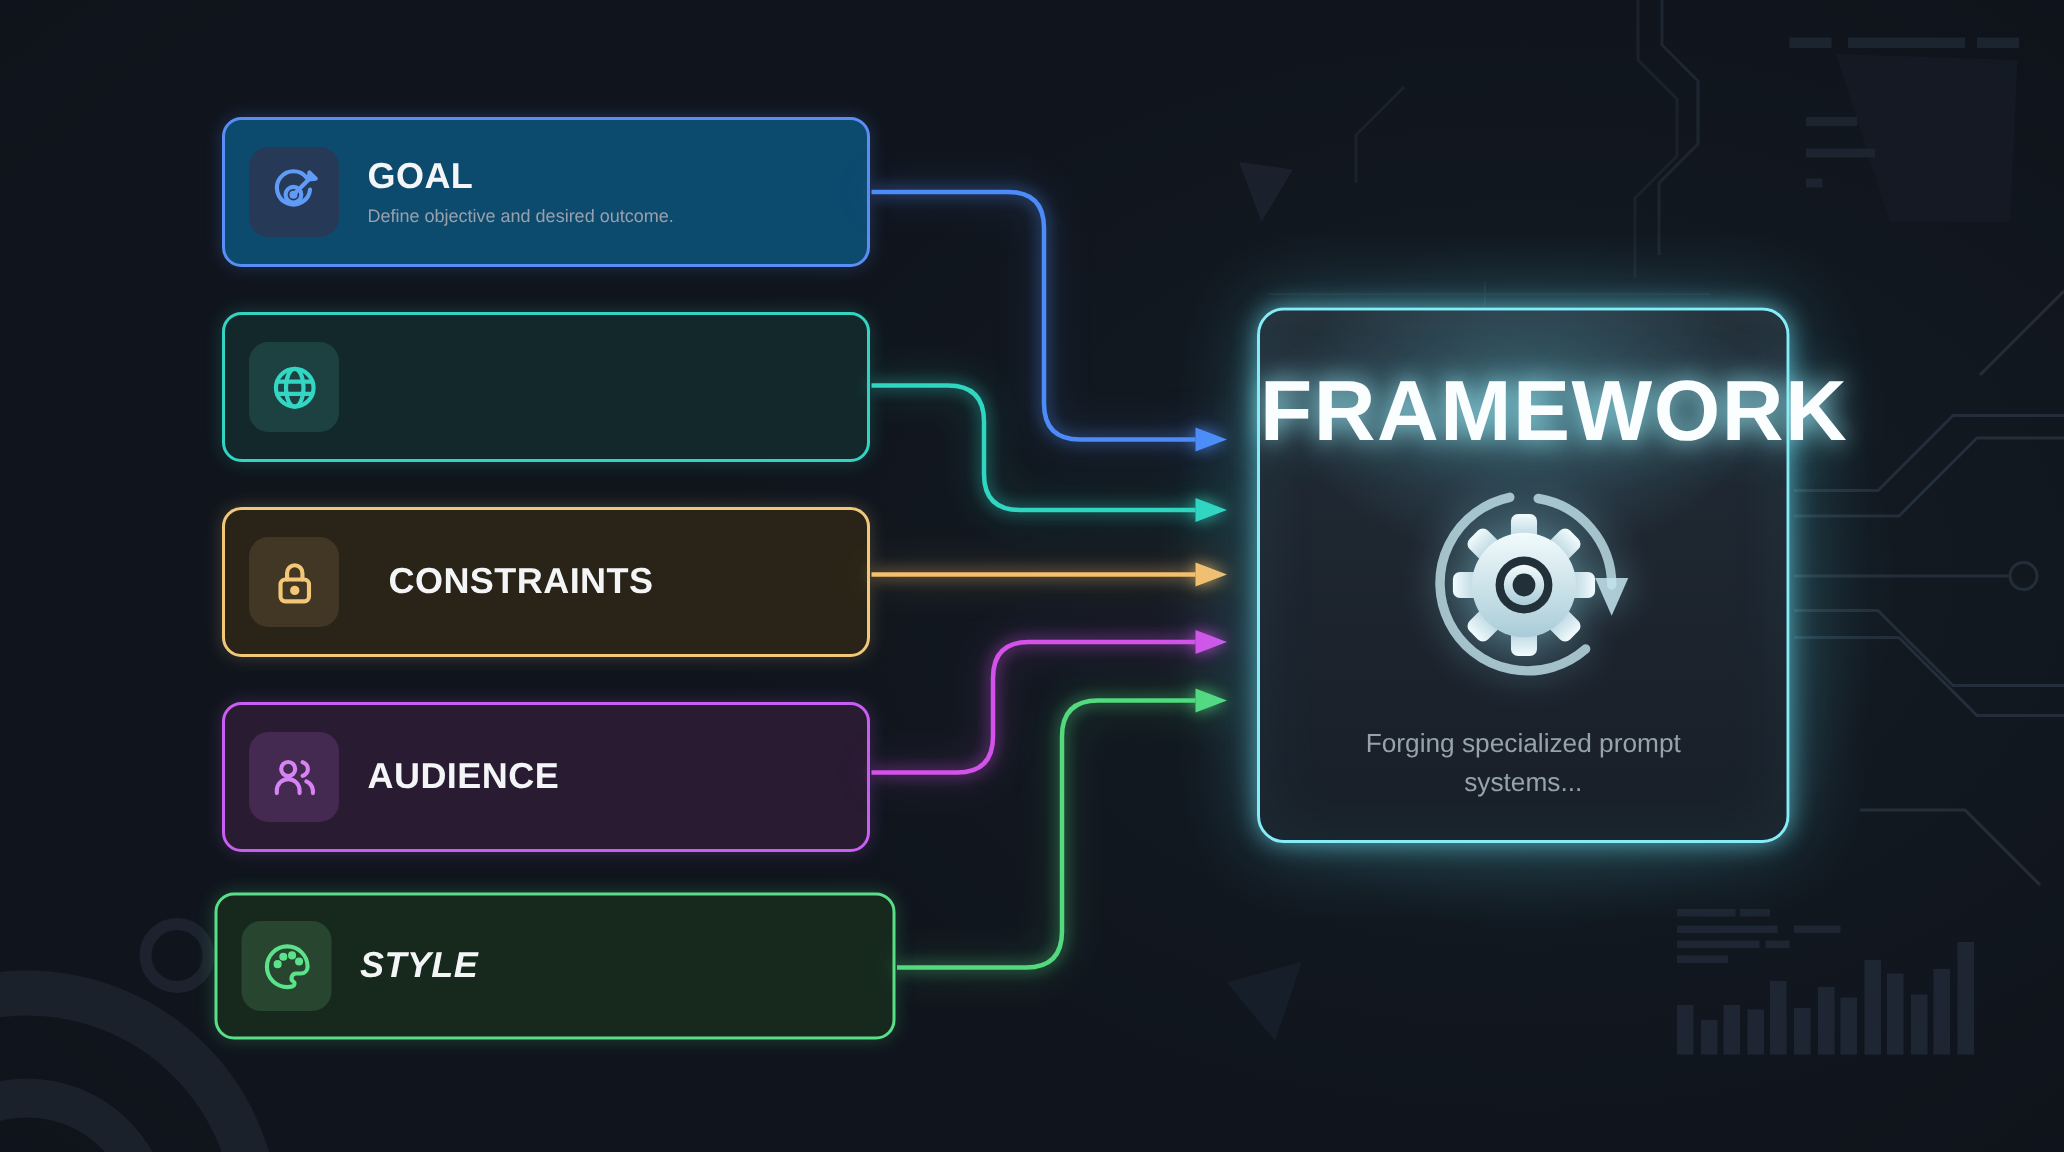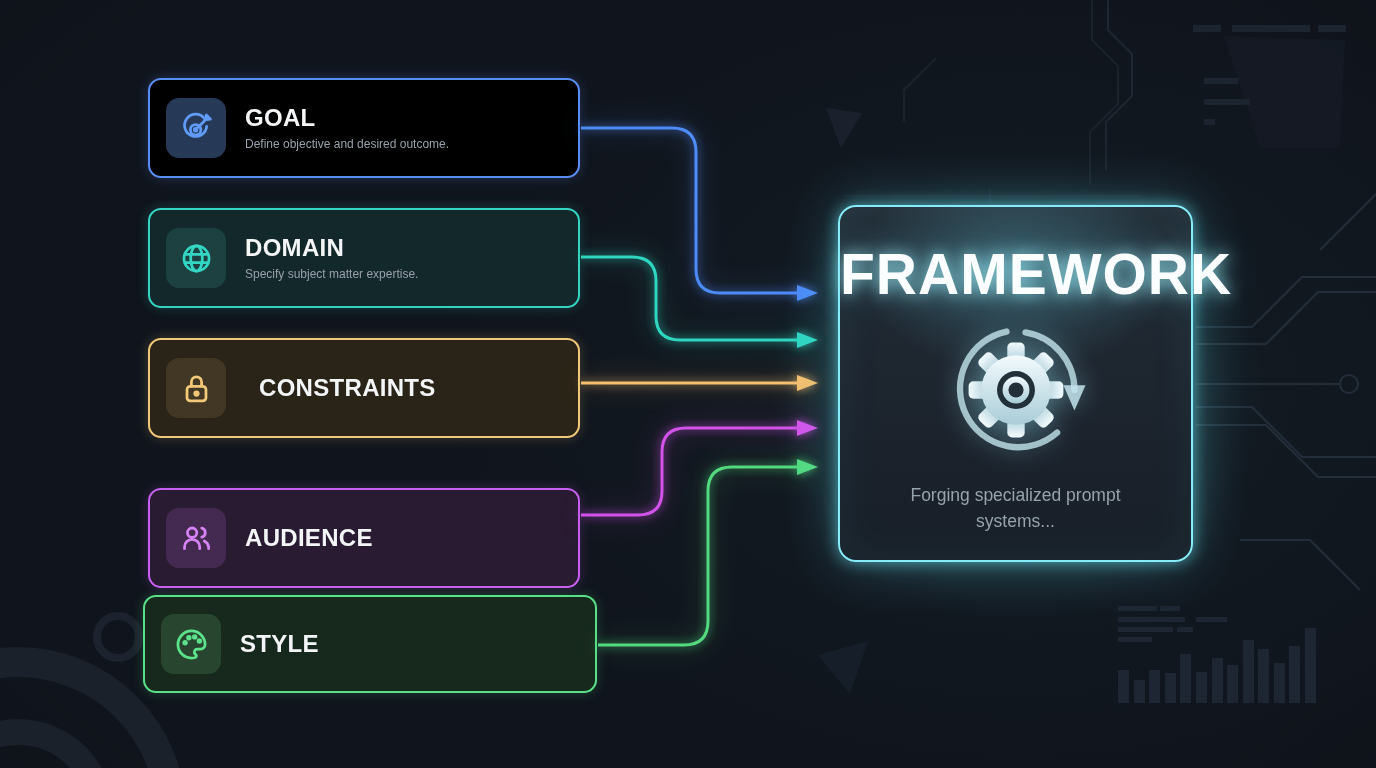--- a/index.html
+++ b/index.html
@@ -28,25 +28,25 @@
   .ring-big   { left:-150px; top:647px; width:336px; height:336px; border-width:30px; }
   .ring-inner { left:-78px;  top:719px; width:192px; height:192px; border-width:26px; }
   .ring-small { left:93px;   top:612px; width:50px;  height:50px;  border-width:8px; border-color:#1c232e; }
 
   
   .card {
     position:absolute; left:148px; width:432px; height:100px;
     border-radius:13px; border:2px solid; display:flex; align-items:center;
     gap:19px; padding-left:16px;
   }
-  .card-goal        { top:78px;  border-color:#5a8df5; background:#000000; box-shadow:0 0 12px rgba(90,141,245,.25); }
+  .card-goal        { top:78px;  border-color:#5a8df5; background:#0c4a6e; box-shadow:0 0 12px rgba(90,141,245,.25); }
   .card-domain      { top:208px; border-color:#35d3c1; background:#13282b; box-shadow:0 0 12px rgba(53,211,193,.22); }
   .card-constraints { top:338px; border-color:#f1c879; background:#2a2418; box-shadow:0 0 12px rgba(241,200,121,.22);gap:33px; }
-  .card-audience    { top:468px; border-color:#c95ef2; background:#291b31; box-shadow:0 0 12px rgba(201,94,242,.22);margin-top:20px; }
-  .card-style       { top:595px; left:143px; width:454px; height:98px; border-color:#58df87; background:#17291d; box-shadow:0 0 12px rgba(88,223,135,.22); }
+  .card-audience    { top:468px; border-color:#c95ef2; background:#291b31; box-shadow:0 0 12px rgba(201,94,242,.22); }
+  .card-style       { top:595px; left:143px; width:454px; height:98px; border-color:#58df87; background:#17291d; box-shadow:0 0 12px rgba(88,223,135,.22);font-style:italic; }
 
   .icon-tile {
     width:60px; height:60px; border-radius:13px; flex:0 0 auto;
     display:flex; align-items:center; justify-content:center;
   }
   .card-goal .icon-tile        { background:#263a58; }
   .card-domain .icon-tile      { background:#1d4041; }
   .card-constraints .icon-tile { background:#413724; }
   .card-audience .icon-tile    { background:#442a50; }
   .card-style .icon-tile       { background:#27452f; }
@@ -178,24 +178,20 @@
   </div>
 
   <div class="card card-domain">
     <div class="icon-tile">
       <svg viewBox="0 0 24 24" fill="none" stroke="#33d6c3" stroke-width="1.9" stroke-linecap="round" stroke-linejoin="round">
         <circle cx="12" cy="12" r="8.6"></circle>
         <ellipse cx="12" cy="12" rx="4" ry="8.6"></ellipse>
         <path d="M 4 9.2 H 20 M 4 14.8 H 20"></path>
       </svg>
     </div>
-    <div class="card-text">
-      <div class="card-title">DOMAIN</div>
-      <div class="card-sub">Specify subject matter expertise.</div>
-    </div>
   </div>
 
   <div class="card card-constraints">
     <div class="icon-tile">
       <svg viewBox="0 0 24 24" fill="none" stroke="#f2c878" stroke-width="1.9" stroke-linecap="round" stroke-linejoin="round">
         <rect x="5.5" y="10.5" width="13" height="10" rx="2.2"></rect>
         <path d="M 8.5 10.5 V 7.5 a 3.5 3.5 0 0 1 7 0 v 3"></path>
         <circle cx="12" cy="15.5" r="1.2" fill="#f2c878"></circle>
       </svg>
     </div>

